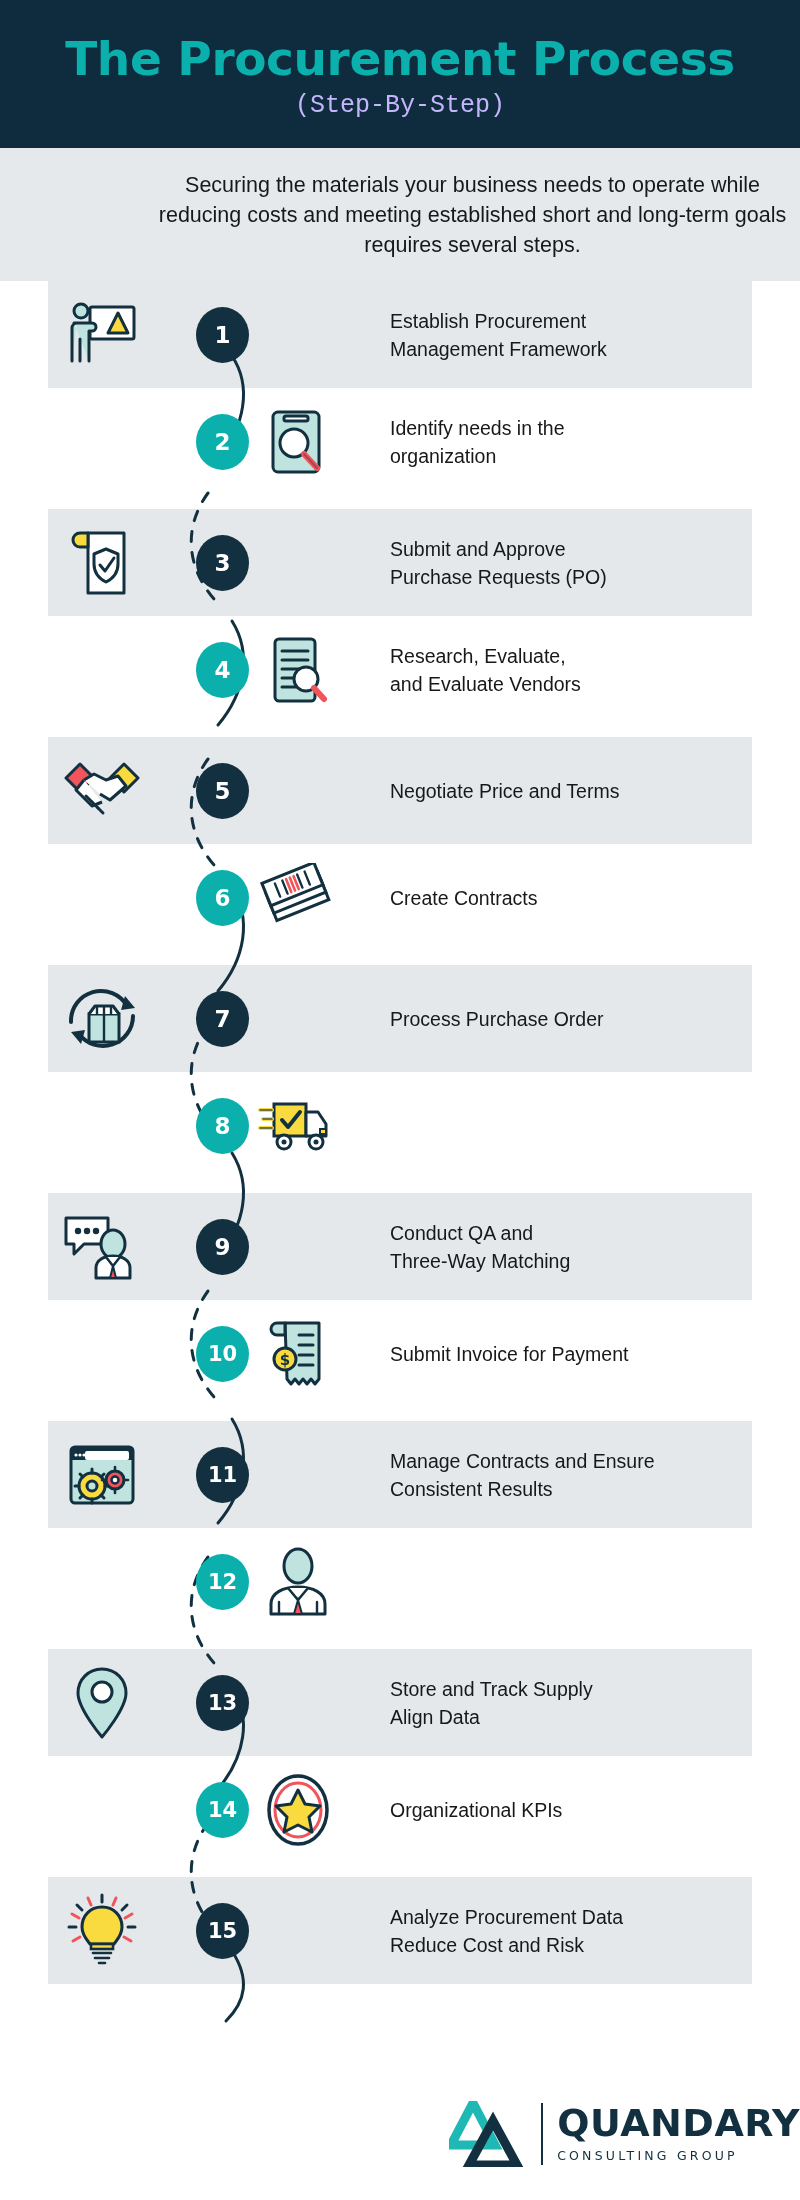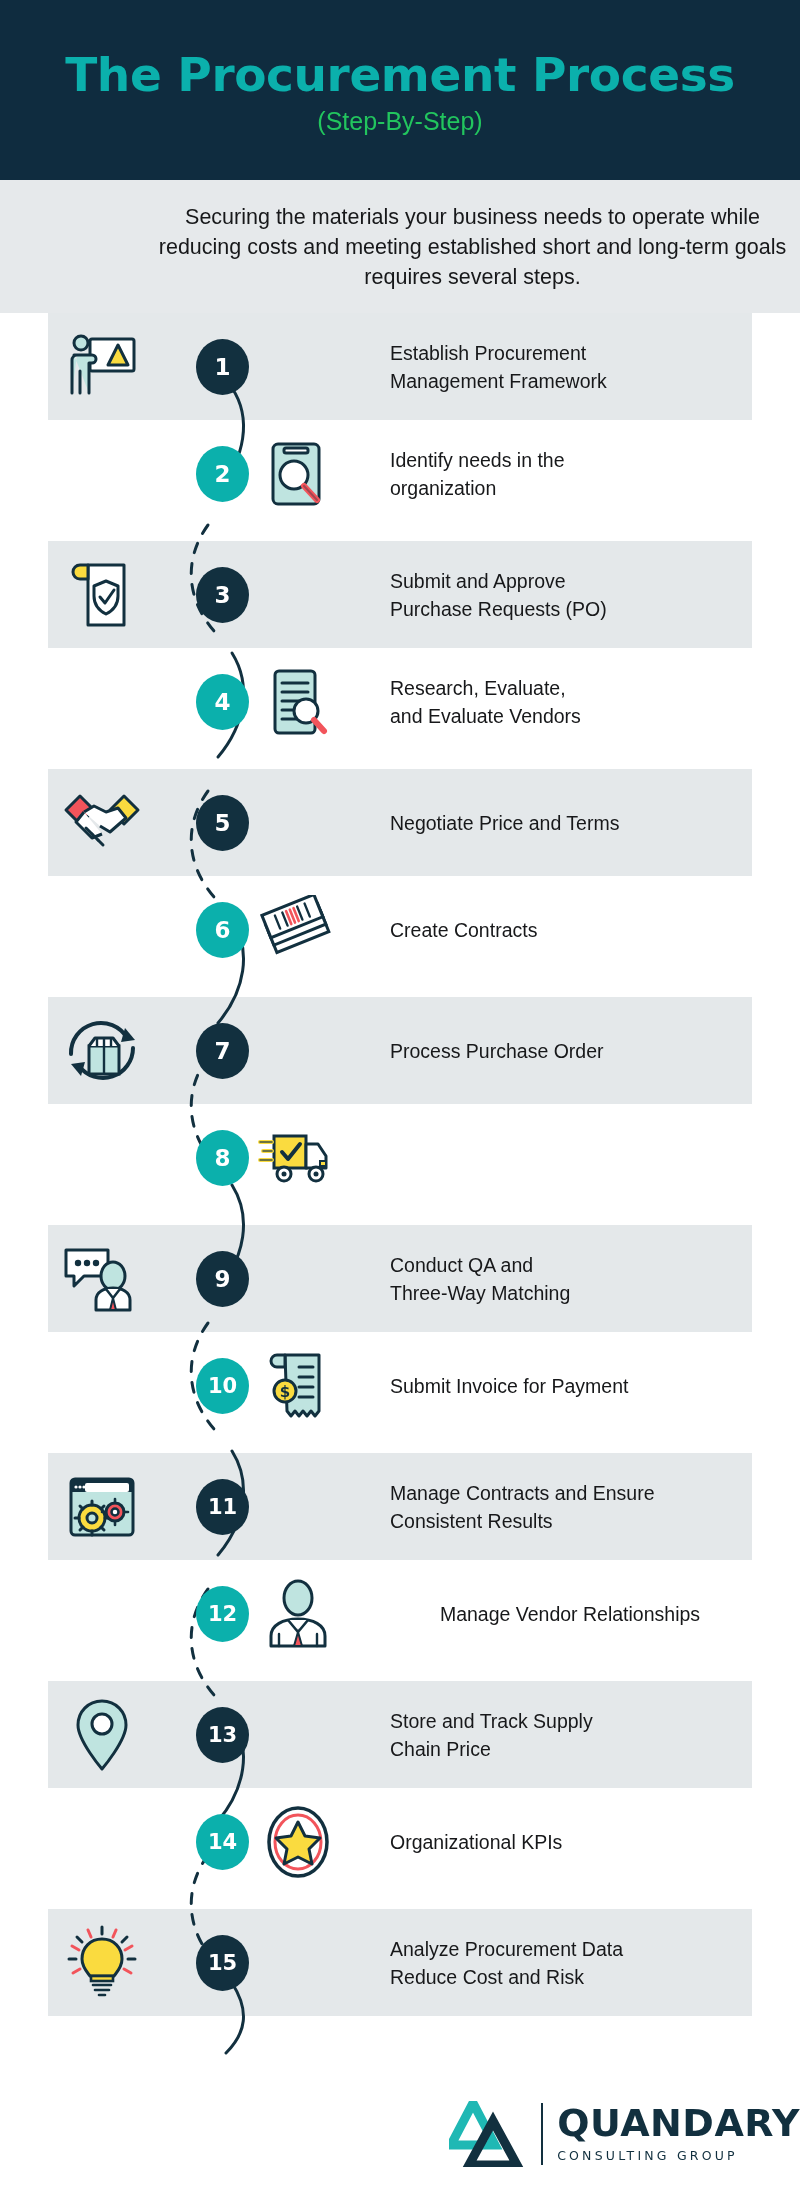--- a/index.html
+++ b/index.html
@@ -5,41 +5,41 @@
   * { margin:0; padding:0; box-sizing:border-box; }
   html, body { background:#ffffff; }
   body {
     width:800px; height:2200px;
     font-family:"Liberation Sans", sans-serif;
     position:relative; overflow:hidden;
   }
 
   
   .header {
-    width:800px; height:180px;
+    width:800px; height:148px;
     background:#0f2c3f;
     display:flex; flex-direction:column;
     align-items:center; justify-content:center;
     padding-top:6px;
   }
   .header-title {
     color:#0bb0ac;
     font-size:47px;
     font-weight:bold;
     letter-spacing:-0.4px;
     line-height:1.05;
     text-align:center;
     font-family:"DejaVu Sans", sans-serif;
   }
   .header-sub {
-    color:#22c55e;
+    color:#c4b5fd;
     font-size:25px;
     margin-top:7px;
     text-align:center;
-    font-family:Liberation Sans, sans-serif;
+    font-family:Liberation Mono, monospace;
   }
 
   
   .intro {
     width:800px; height:133px;
     background:#e6e9eb;
     display:flex; align-items:center; justify-content:flex-end;
   }
   .intro-text {
     width:655px;
@@ -458,37 +458,34 @@
         <path d="M8 68 v-10 c0 -11 12 -17 27 -17 c15 0 27 6 27 17 v10 z" fill="#ffffff" stroke="#12303f" stroke-width="3" stroke-linejoin="round"></path>
         <path d="M25 42 l10 12 l10 -12" fill="#ffffff" stroke="#12303f" stroke-width="2.6" stroke-linejoin="round"></path>
         <path d="M35 54 l-4 14 h8 z" fill="#f2545b" stroke="#12303f" stroke-width="2"></path>
         <g stroke="#12303f" stroke-width="2.4" stroke-linecap="round">
           <line x1="16" y1="56" x2="16" y2="68"></line>
           <line x1="54" y1="56" x2="54" y2="68"></line>
         </g>
       </svg>
     </div>
     <div class="num two-digit">12</div>
-    <div class="label">
-      <div>Manage Vendor Relationships</div>
-    </div>
   </div>
 
   <div class="row gray" style="top:1368px;">
     <div class="band"></div>
     <div class="icon-slot">
       <svg width="58" height="76" viewBox="0 0 58 76">
         <path d="M29 4 C15 4 5 15 5 28 C5 44 29 72 29 72 C29 72 53 44 53 28 C53 15 43 4 29 4 Z" fill="#bfe4e0" stroke="#12303f" stroke-width="3" stroke-linejoin="round"></path>
         <circle cx="29" cy="27" r="10" fill="#ffffff" stroke="#12303f" stroke-width="3"></circle>
       </svg>
     </div>
     <div class="num two-digit">13</div>
     <div class="label">
       <div>Store and Track Supply</div>
-      <div>Chain Price</div>
+      <div>Align Data</div>
     </div>
   </div>
 
   <div class="row white" style="top:1475px;">
     <div class="band"></div>
     <div class="icon-slot">
       <svg width="66" height="74" viewBox="0 0 66 74">
         <ellipse cx="33" cy="37" rx="29" ry="34" fill="#ffffff" stroke="#12303f" stroke-width="3.5"></ellipse>
         <ellipse cx="33" cy="37" rx="23" ry="27" fill="#ffffff" stroke="#f2545b" stroke-width="3"></ellipse>
         <polygon points="33,17 40,31 55,33 44,44 47,59 33,52 19,59 22,44 11,33 26,31" fill="#fadb3f" stroke="#12303f" stroke-width="3" stroke-linejoin="round"></polygon>

